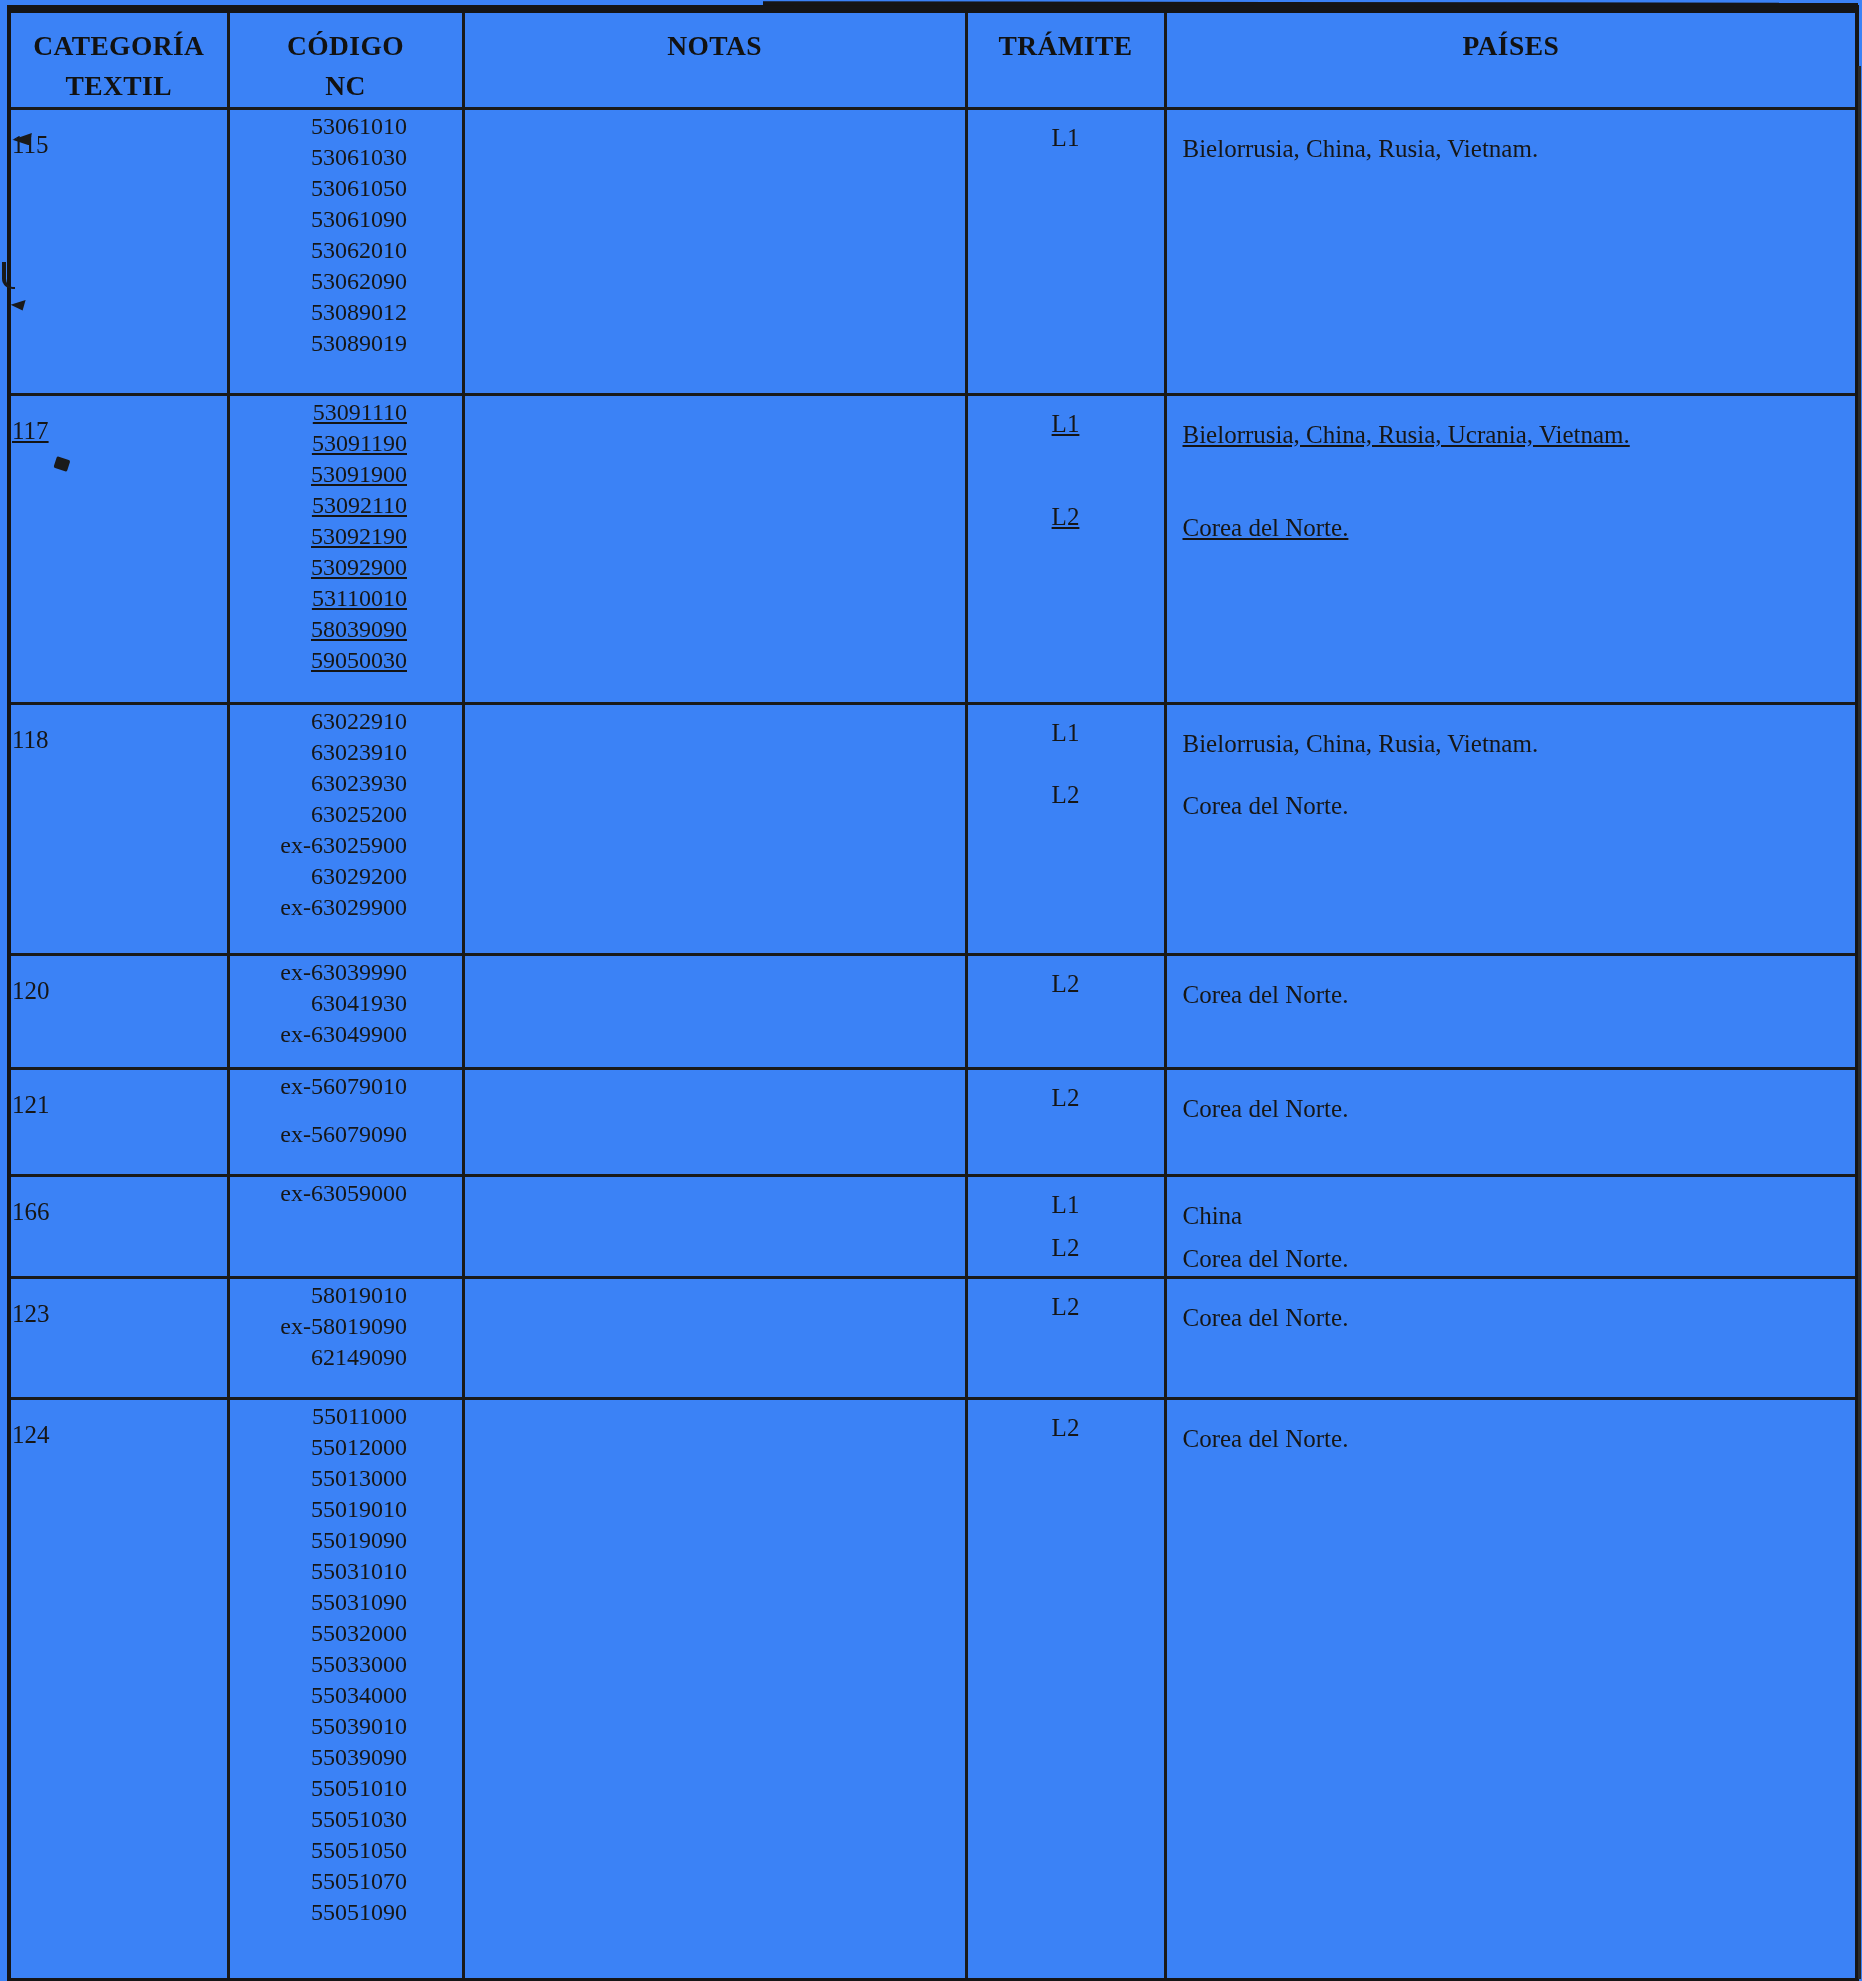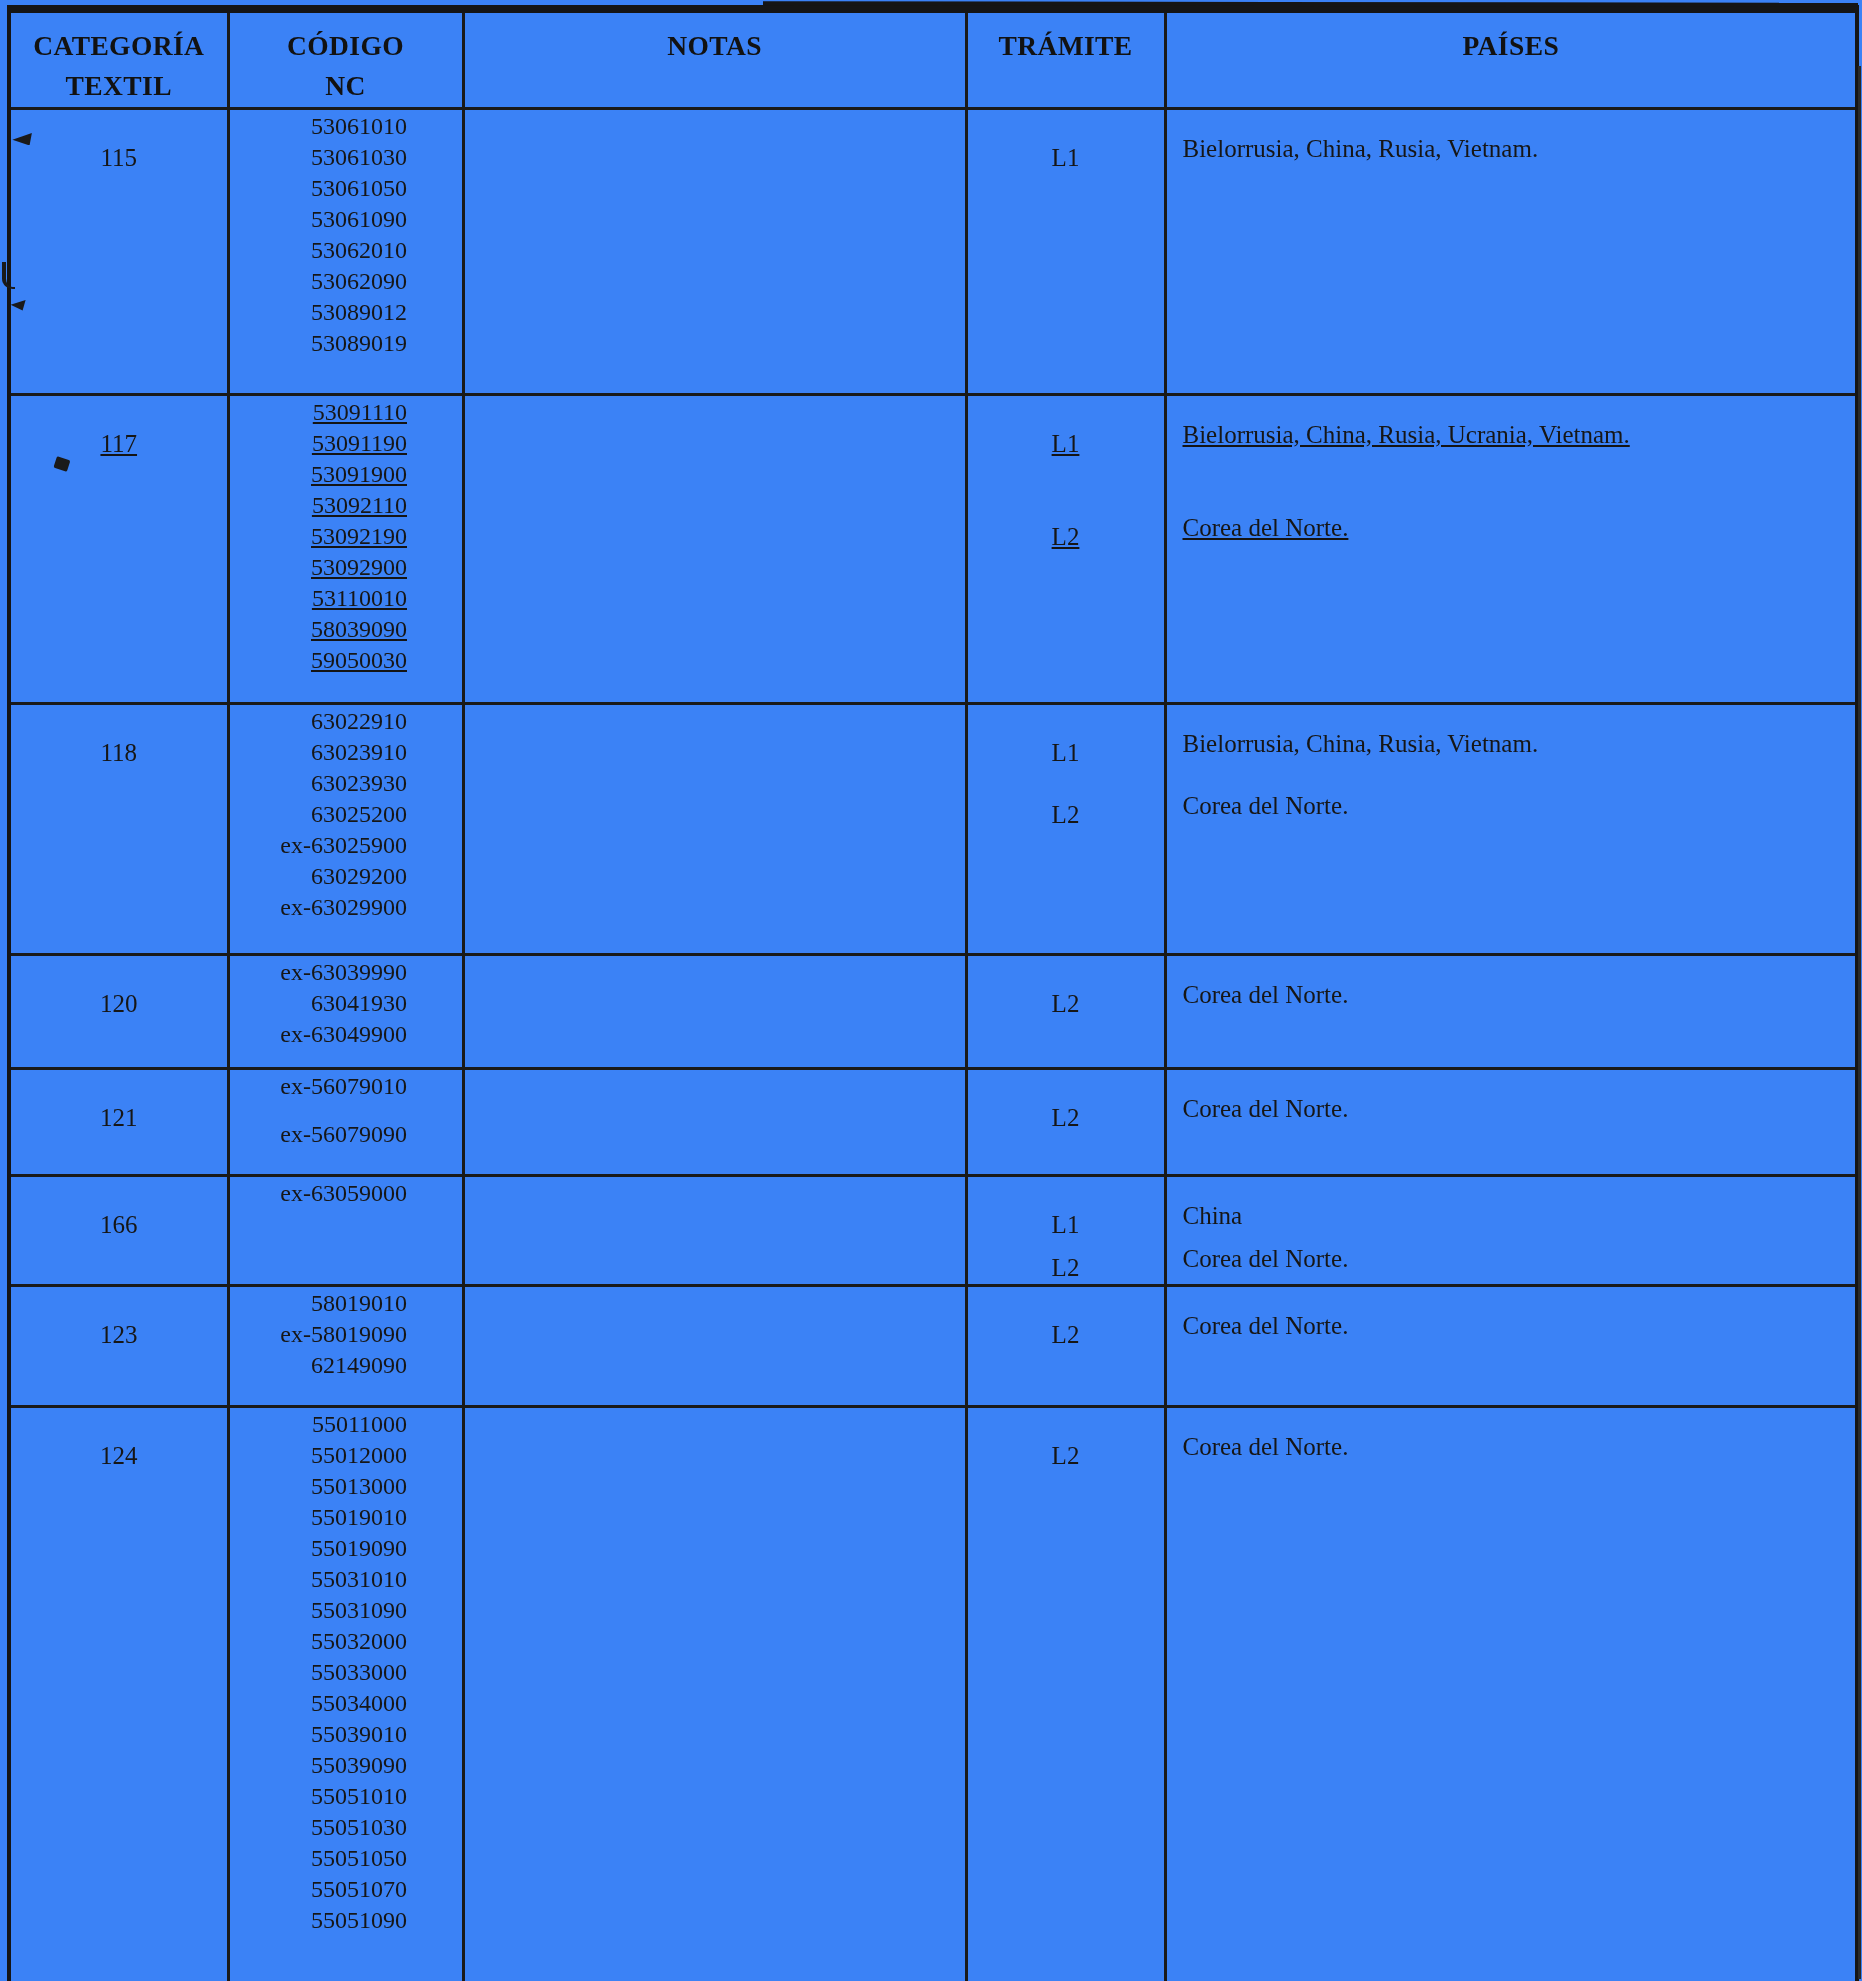--- a/index.html
+++ b/index.html
@@ -30,30 +30,30 @@
     font-size: 27.5px;
     line-height: 40px;
     padding-top: 12.4px;
     vertical-align: top;
     text-align: center;
     font-weight: bold;
     letter-spacing: 0.4px;
     color: #121212;
   }
   td { vertical-align: top; font-size: 25px; color: #161616; }
-  td.cat  { text-align: center; padding-top: 34px; }
+  td.cat  { padding-top: 21px; }
   .code-block {
     width: 153px;
     margin: 0 auto;
     transform: translateX(-15px);
     text-align: right;
     font-size: 24px;
   }
   .code-line { height: 31px; line-height: 31px; white-space: nowrap; }
-  td.tramite { text-align: center; padding-top: 32px; }
+  td.tramite { text-align: center; padding-top: 12px; }
   td.paises  { padding: 23px 14px 0 16px; }
   .entry { height: 31px; line-height: 31px; white-space: nowrap; }
 
   
   .artifact { position: absolute; background: #1a1a1a; }
   .a-arrow1 { left: 12.4px; top: 133px; width: 19.5px; height: 12.4px;
               clip-path: polygon(0 55%, 100% 0, 88% 100%); }
   .a-hook   { left: 1.8px; top: 262px; width: 13.3px; height: 26.6px; background: transparent;
               border-left: 4.4px solid #1a1a1a; border-bottom: 2.7px solid #1a1a1a;
               border-bottom-left-radius: 10.6px; }

